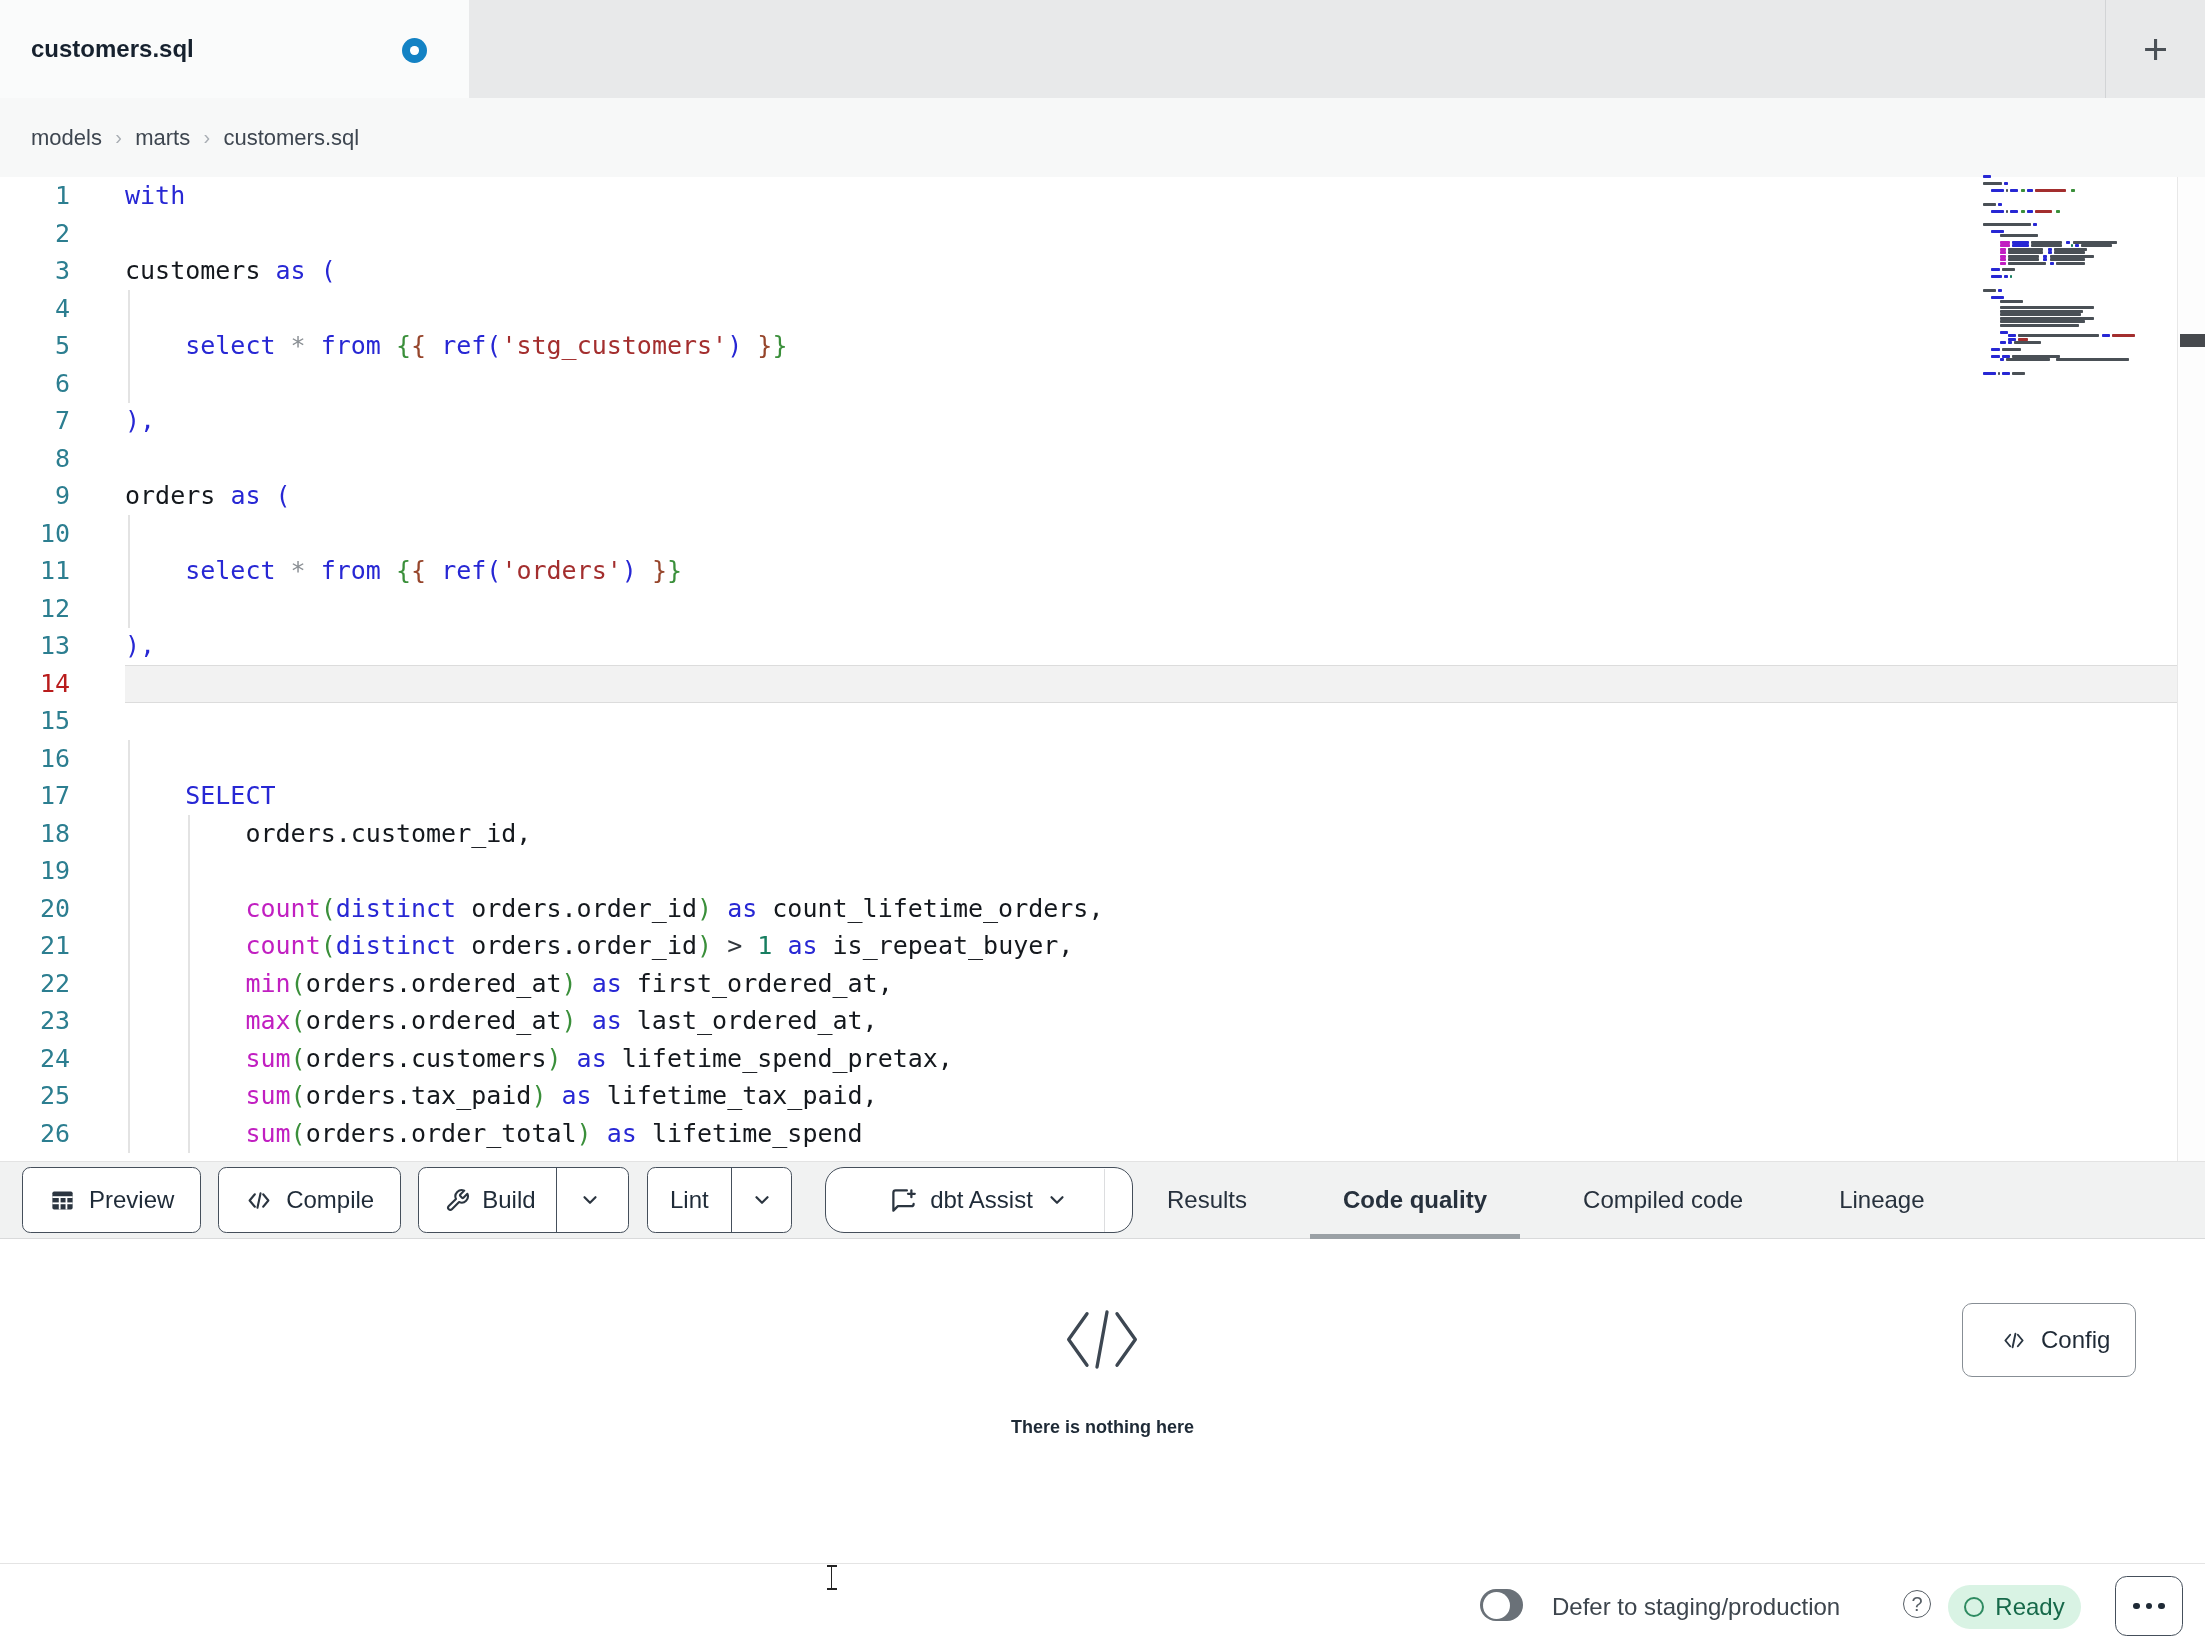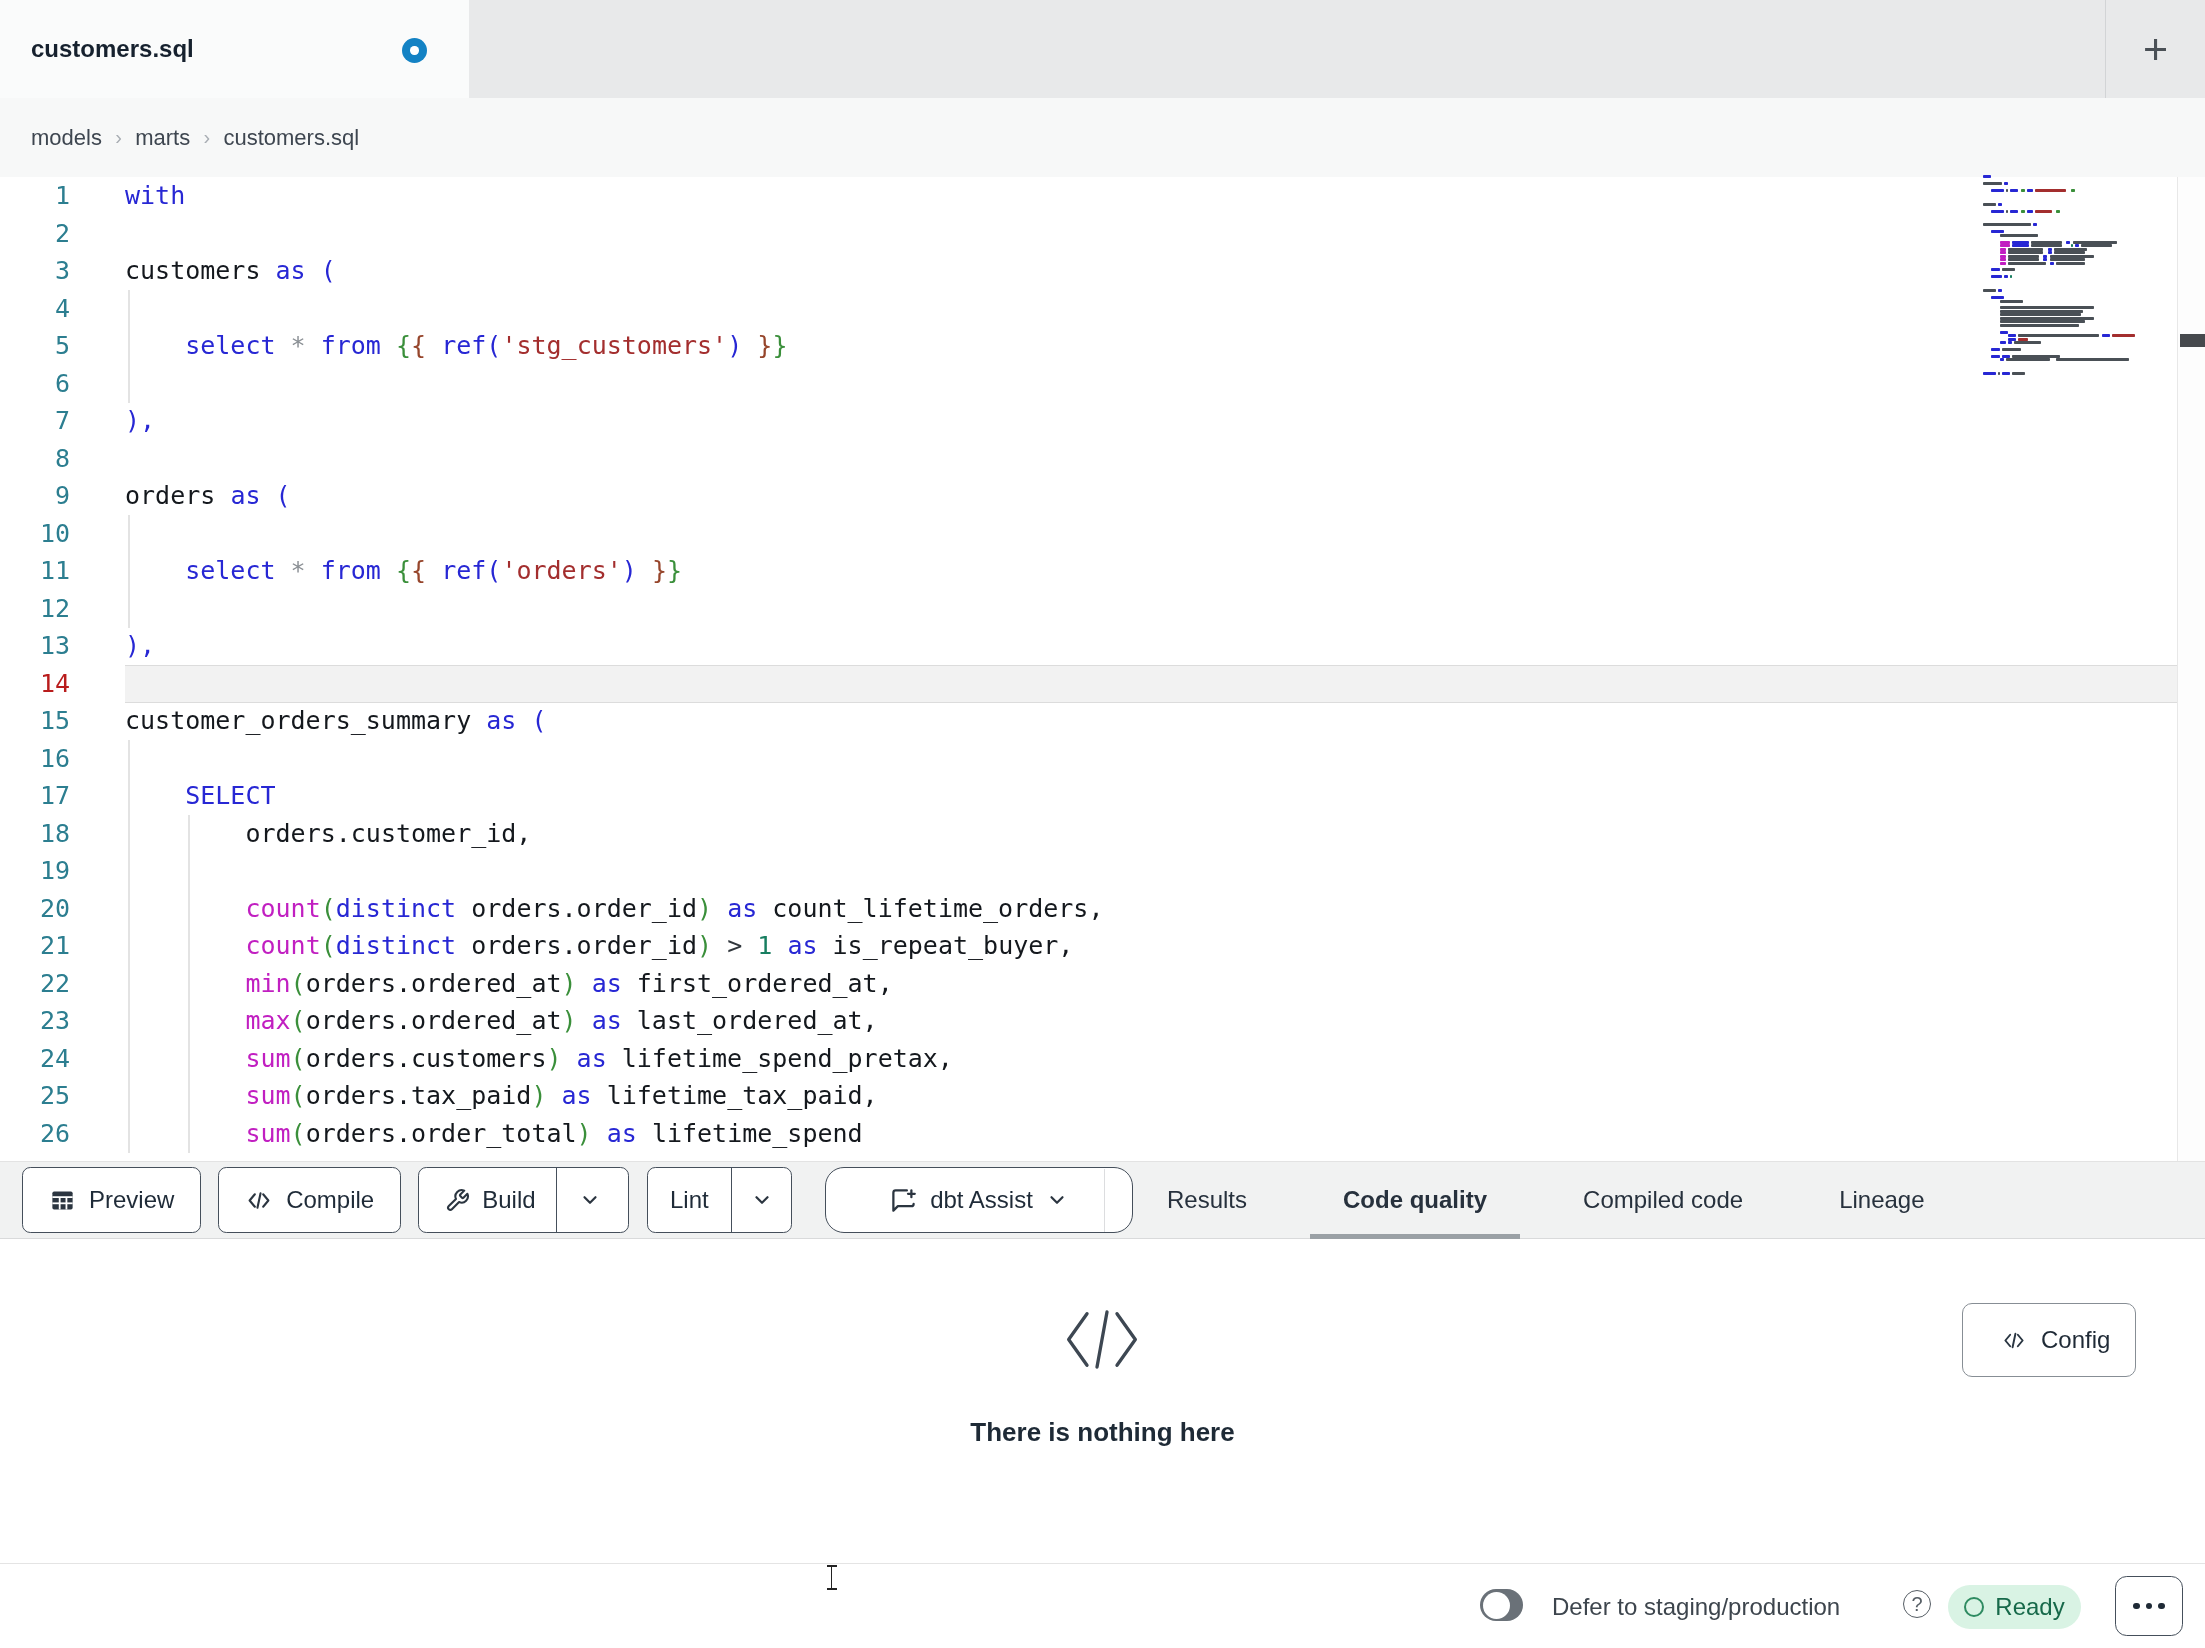--- a/index.html
+++ b/index.html
@@ -56,21 +56,21 @@
   .chev{display:flex;align-items:center;justify-content:center;}
   .tool-sep{position:absolute;left:1104px;top:6.7px;width:0.8px;height:63px;background:#dcdddf;}
   .tabs{position:absolute;left:1134px;top:0;height:76px;display:flex;align-items:center;gap:30px;}
   .ptab{position:relative;height:76px;display:flex;align-items:center;padding:0 33px;font-size:24px;color:#27313d;}
   .ptab.active{font-weight:700;}
   .ptab.active::after{content:"";position:absolute;left:0;right:0;bottom:-0.8px;height:5px;background:#9ba1a6;}
 
   
   .panel{position:absolute;left:0;top:1239px;width:2205px;height:324px;background:#fff;}
   .empty-icon{position:absolute;left:1062px;top:1307px;}
-  .empty-title{position:absolute;left:0;top:1417px;width:2205px;text-align:center;font-size:26px;font-weight:700;color:#1e2a36;}
+  .empty-title{position:absolute;left:0;top:1417px;width:2205px;text-align:center;font-size:18px;font-weight:700;color:#1e2a36;}
   .empty-sub{position:absolute;left:0;top:1469px;width:2205px;text-align:center;font-size:24px;color:#5b6670;}
   .config-btn{position:absolute;left:1962px;top:1303px;width:174px;height:74px;border:1.7px solid #878e95;border-radius:10px;
               background:#fff;display:flex;align-items:center;justify-content:center;gap:13.3px;font-size:24px;color:#1f2a36;box-sizing:border-box;padding-left:12px;}
 
   
   .statusbar{position:absolute;left:0;top:1563px;width:2205px;height:85px;background:#fff;border-top:0.8px solid #e4e4e4;box-sizing:border-box;}
   .toggle{position:absolute;left:1480px;top:1589px;width:43px;height:32px;border-radius:16px;background:#6a7178;}
   .toggle::after{content:"";position:absolute;left:2.5px;top:2.5px;width:27px;height:27px;border-radius:50%;background:#fff;}
   .defer-label{position:absolute;left:1552px;top:1593px;font-size:24px;color:#3d454d;}
   .help-icon{position:absolute;left:1903px;top:1590px;width:28px;height:28px;border:1.7px solid #555d64;border-radius:50%;
@@ -141,21 +141,21 @@
         <div class="crow" style="top: 150px;"><span class="ln">5</span><span class="ctext"><span>    </span><span class="tok-kw">select</span><span> </span><span class="tok-star">*</span><span> </span><span class="tok-kw">from</span><span> </span><span class="tok-grn">{</span><span class="tok-brn">{</span><span> </span><span class="tok-kw">ref</span><span class="tok-kw">(</span><span class="tok-str">'stg_customers'</span><span class="tok-kw">)</span><span> </span><span class="tok-brn">}</span><span class="tok-grn">}</span></span></div>
         <div class="crow" style="top: 188px;"><span class="ln">6</span><span class="ctext"></span></div>
         <div class="crow" style="top: 225px;"><span class="ln">7</span><span class="ctext"><span class="tok-kw">),</span></span></div>
         <div class="crow" style="top: 263px;"><span class="ln">8</span><span class="ctext"></span></div>
         <div class="crow" style="top: 300px;"><span class="ln">9</span><span class="ctext"><span class="tok-id">orders</span><span> </span><span class="tok-kw">as</span><span> </span><span class="tok-kw">(</span></span></div>
         <div class="crow" style="top: 338px;"><span class="ln">10</span><span class="ctext"></span></div>
         <div class="crow" style="top: 375px;"><span class="ln">11</span><span class="ctext"><span>    </span><span class="tok-kw">select</span><span> </span><span class="tok-star">*</span><span> </span><span class="tok-kw">from</span><span> </span><span class="tok-grn">{</span><span class="tok-brn">{</span><span> </span><span class="tok-kw">ref</span><span class="tok-kw">(</span><span class="tok-str">'orders'</span><span class="tok-kw">)</span><span> </span><span class="tok-brn">}</span><span class="tok-grn">}</span></span></div>
         <div class="crow" style="top: 413px;"><span class="ln">12</span><span class="ctext"></span></div>
         <div class="crow" style="top: 450px;"><span class="ln">13</span><span class="ctext"><span class="tok-kw">),</span></span></div>
         <div class="crow" style="top: 488px;"><span class="ln ln-active">14</span><span class="ctext"></span></div>
-        <div class="crow" style="top: 525px;"><span class="ln">15</span><span class="ctext"><span class="tok-id">customer_orders_summary</span><span> </span><span class="tok-kw">as</span><span> </span><span class="tok-kw">(</span></span></div>
+        <div class="crow" style="top: 525px;"><span class="ln">15</span></div>
         <div class="crow" style="top: 563px;"><span class="ln">16</span><span class="ctext"></span></div>
         <div class="crow" style="top: 600px;"><span class="ln">17</span><span class="ctext"><span>    </span><span class="tok-kw">SELECT</span></span></div>
         <div class="crow" style="top: 638px;"><span class="ln">18</span><span class="ctext"><span>        </span><span class="tok-id">orders.customer_id,</span></span></div>
         <div class="crow" style="top: 675px;"><span class="ln">19</span><span class="ctext"></span></div>
         <div class="crow" style="top: 713px;"><span class="ln">20</span><span class="ctext"><span>        </span><span class="tok-fn">count</span><span class="tok-grn">(</span><span class="tok-kw">distinct</span><span> </span><span class="tok-id">orders.order_id</span><span class="tok-grn">)</span><span> </span><span class="tok-kw">as</span><span> </span><span class="tok-id">count_lifetime_orders,</span></span></div>
         <div class="crow" style="top: 750px;"><span class="ln">21</span><span class="ctext"><span>        </span><span class="tok-fn">count</span><span class="tok-grn">(</span><span class="tok-kw">distinct</span><span> </span><span class="tok-id">orders.order_id</span><span class="tok-grn">)</span><span> </span><span class="tok-op">&gt;</span><span> </span><span class="tok-num">1</span><span> </span><span class="tok-kw">as</span><span> </span><span class="tok-id">is_repeat_buyer,</span></span></div>
         <div class="crow" style="top: 788px;"><span class="ln">22</span><span class="ctext"><span>        </span><span class="tok-fn">min</span><span class="tok-grn">(</span><span class="tok-id">orders.ordered_at</span><span class="tok-grn">)</span><span> </span><span class="tok-kw">as</span><span> </span><span class="tok-id">first_ordered_at,</span></span></div>
         <div class="crow" style="top: 825px;"><span class="ln">23</span><span class="ctext"><span>        </span><span class="tok-fn">max</span><span class="tok-grn">(</span><span class="tok-id">orders.ordered_at</span><span class="tok-grn">)</span><span> </span><span class="tok-kw">as</span><span> </span><span class="tok-id">last_ordered_at,</span></span></div>
         <div class="crow" style="top: 863px;"><span class="ln">24</span><span class="ctext"><span>        </span><span class="tok-fn">sum</span><span class="tok-grn">(</span><span class="tok-id">orders.customers</span><span class="tok-grn">)</span><span> </span><span class="tok-kw">as</span><span> </span><span class="tok-id">lifetime_spend_pretax,</span></span></div>
         <div class="crow" style="top: 900px;"><span class="ln">25</span><span class="ctext"><span>        </span><span class="tok-fn">sum</span><span class="tok-grn">(</span><span class="tok-id">orders.tax_paid</span><span class="tok-grn">)</span><span> </span><span class="tok-kw">as</span><span> </span><span class="tok-id">lifetime_tax_paid,</span></span></div>

